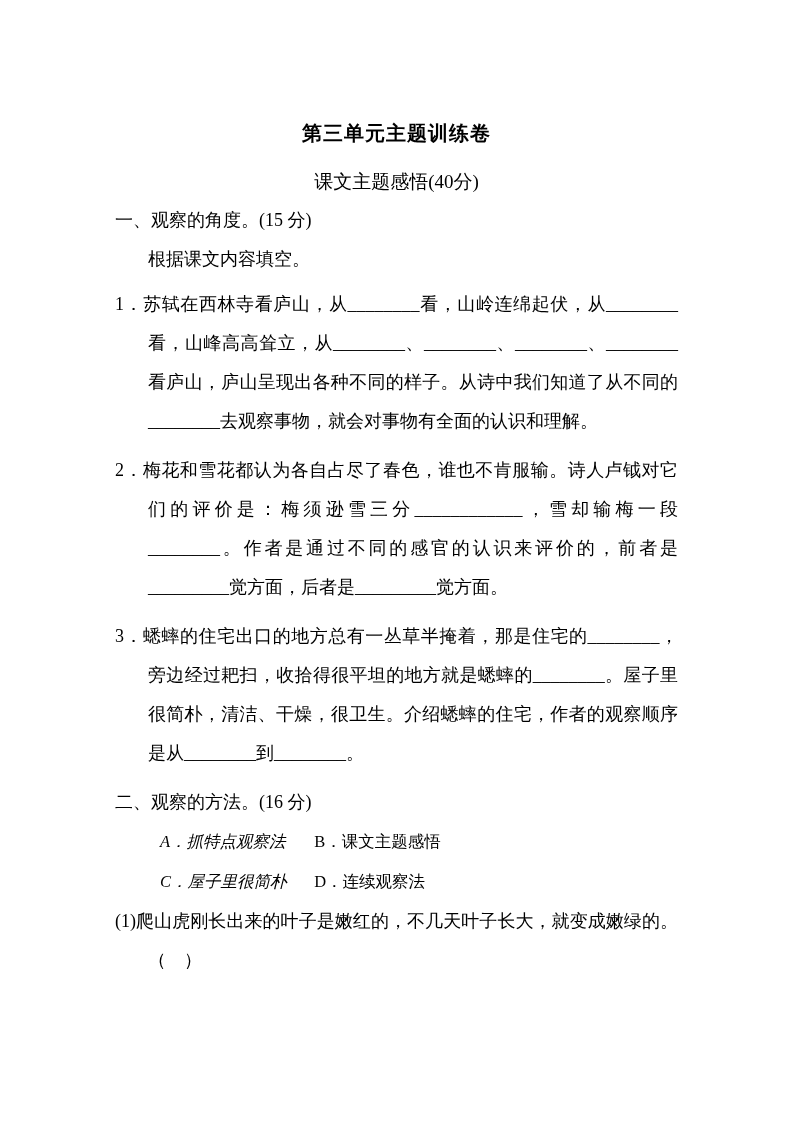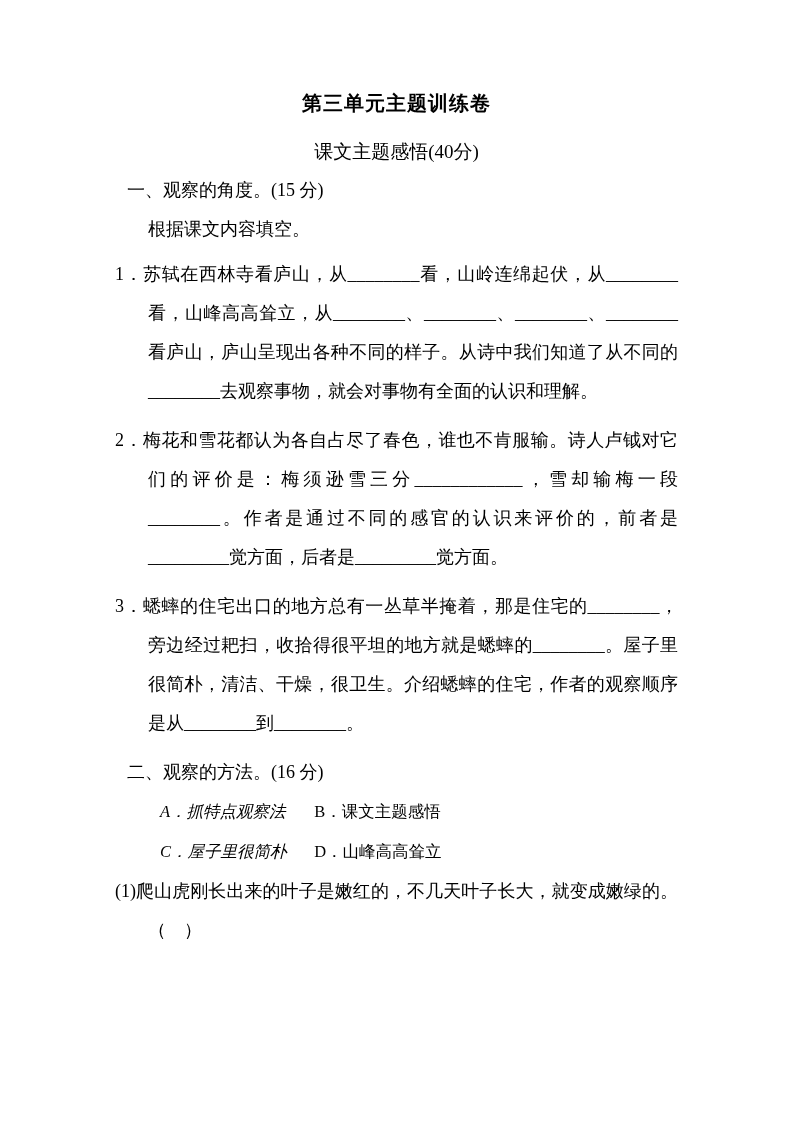--- a/index.html
+++ b/index.html
@@ -7,21 +7,21 @@
     padding: 0;
     background: #ffffff;
   }
   .page {
     position: relative;
     width: 793px;
     height: 1122px;
     box-sizing: border-box;
     background: #ffffff;
     color: #000000;
-    padding: 90px 115px 40px 115px;
+    padding: 120px 115px 40px 115px;
     font-family: "Liberation Serif", "DejaVu Serif", serif;
     font-size: 18px;
     line-height: 39px;
     overflow: hidden;
   }
   .doc-title {
     text-align: center;
     font-weight: bold;
     font-size: 20px;
     line-height: 26px;
@@ -33,21 +33,21 @@
     text-align: center;
     font-size: 19px;
     line-height: 39px;
     margin: 0 0 0 0;
   }
   .para {
     margin: 0 0 6px 0;
     text-align: justify;
   }
   .heading {
-    margin: 0 0 0 12px;
+    margin: 0 0 0 0;
   }
   .indent-1 {
     padding-left: 33px;
   }
   .hang {
     padding-left: 33px;
     text-indent: -33px;
   }
   .q-gap {
     margin-bottom: 10px;
@@ -89,18 +89,18 @@
   <div class="para heading">二、观察的方法。(16 分)</div>
 
 
   <div class="options-row">
     <span class="opt-col-a">A．抓特点观察法</span>
     <span class="opt-col-b">B．课文主题感悟</span>
   </div>
 
   <div class="options-row">
     <span class="opt-col-a">C．屋子里很简朴</span>
-    <span class="opt-col-b">D．山峰高高耸立</span>
+    <span class="opt-col-b">D．连续观察法</span>
   </div>
 
   <div class="para hang">(1)爬山虎刚长出来的叶子是嫩红的，不几天叶子长大，就变成嫩绿的。（　）</div>
 
 </div>
 
 </body></html>

